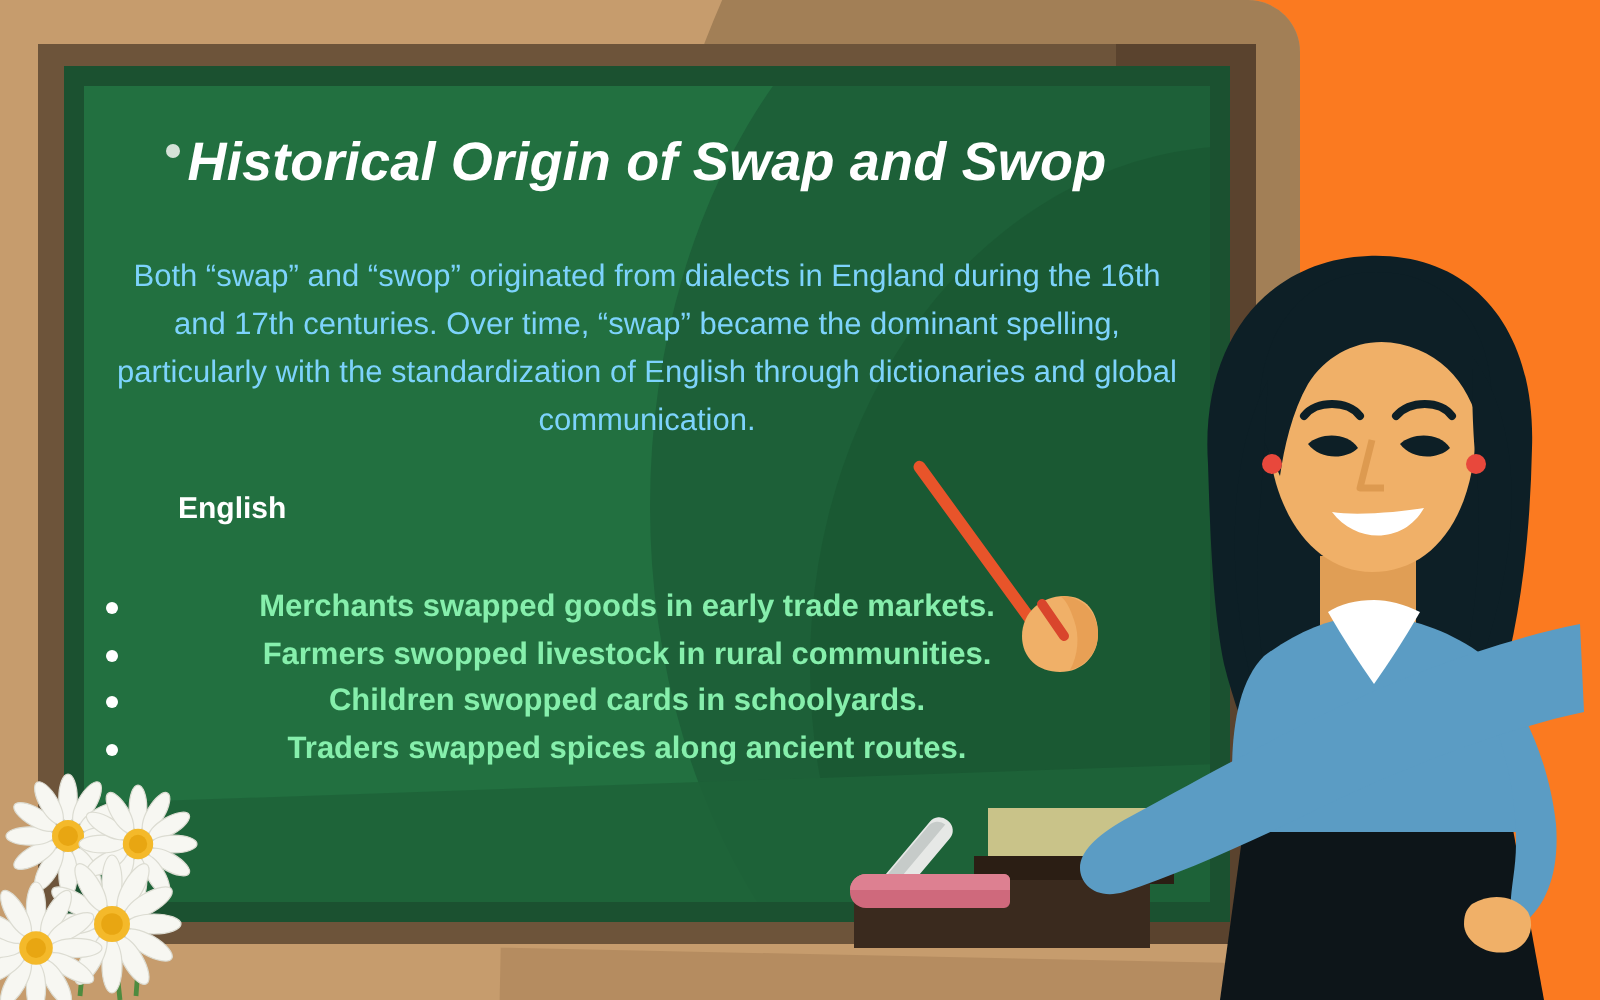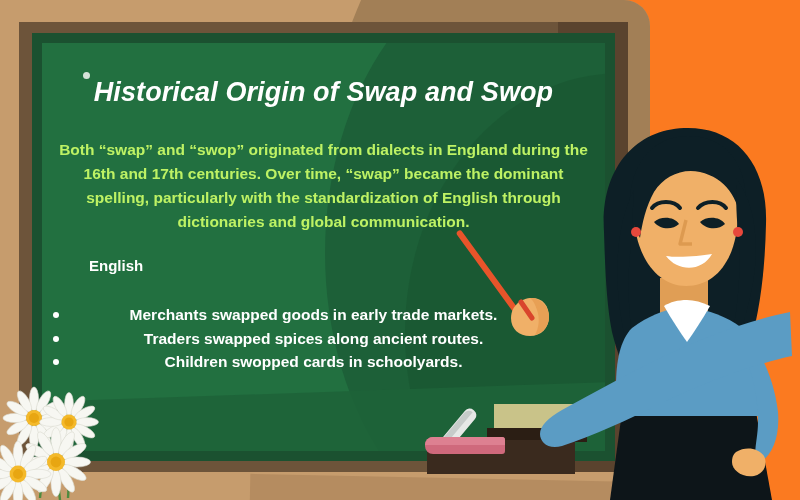--- a/index.html
+++ b/index.html
@@ -61,43 +61,43 @@
   .board-sweep{
     position:absolute;left:-40px;bottom:-10px;width:700px;height:70px;
     background:#1e6338;transform:rotate(-2deg);opacity:.9;
   }
   .chalk-dot{
     position:absolute;left:41px;top:29px;width:7px;height:7px;border-radius:50%;
     background:#e9eee9;opacity:.9;
   }
 
   
-  .content{position:absolute;left:0;top:16px;width:563px;height:324px;padding-left:12px;}
+  .content{position:absolute;left:0;top:5px;width:563px;height:324px;padding-left:12px;}
   .title{
     position:absolute;left:0;top:18px;width:563px;text-align:center;
     color:#ffffff;font-size:27px;font-weight:bold;font-style:italic;
     letter-spacing:.1px;
   }
   .para{
     position:absolute;left:10px;top:79px;width:543px;text-align:center;
-    color:#bef264;font-size:15.5px;font-weight:bold;line-height:24px;
+    color:#7dd3fc;font-size:15.5px;font-weight:normal;line-height:24px;
   }
   .ex-head{
     position:absolute;left:47px;top:198px;
     color:#ffffff;font-size:15px;font-weight:bold;
   }
   .bullets{position:absolute;left:0;top:245px;width:563px;}
   .b-row{position:relative;height:23.5px;}
   .b-dot{
     position:absolute;left:11px;top:8px;width:6px;height:6px;border-radius:50%;
     background:#ffffff;
   }
   .b-txt{
     position:absolute;left:0;top:0;width:543px;text-align:center;
-    color:#ffffff;font-size:15.5px;font-weight:bold;line-height:22px;
+    color:#86efac;font-size:15.5px;font-weight:bold;line-height:22px;
   }
 
   
   .pointer{
     position:absolute;left:455px;top:231px;width:6px;height:105px;
     background:#e8542a;border-radius:3px;
     transform-origin:top center;transform:rotate(-36deg);
     z-index:14;
   }
 
@@ -159,25 +159,29 @@
         <div class="para">Both “swap” and “swop” originated from dialects in England during the 16th and 17th centuries. Over time, “swap” became the dominant spelling, particularly with the standardization of English through dictionaries and global communication.</div>
         <div class="ex-head">English</div>
 
         <div class="bullets">
           <div class="b-row">
             <span class="b-dot"></span>
             <span class="b-txt">Merchants swapped goods in early trade markets.</span>
           </div>
           <div class="b-row">
             <span class="b-dot"></span>
-            <span class="b-txt">Traders swapped spices along ancient routes.</span>
+            <span class="b-txt">Farmers swopped livestock in rural communities.</span>
           </div>
           <div class="b-row">
             <span class="b-dot"></span>
             <span class="b-txt">Children swopped cards in schoolyards.</span>
+          </div>
+          <div class="b-row">
+            <span class="b-dot"></span>
+            <span class="b-txt">Traders swapped spices along ancient routes.</span>
           </div>
         </div>
       </div>
     </div>
   </div>
 
   <div class="pointer"></div>
 
   <div class="book-top"></div>
   <div class="tray-lip"></div>

